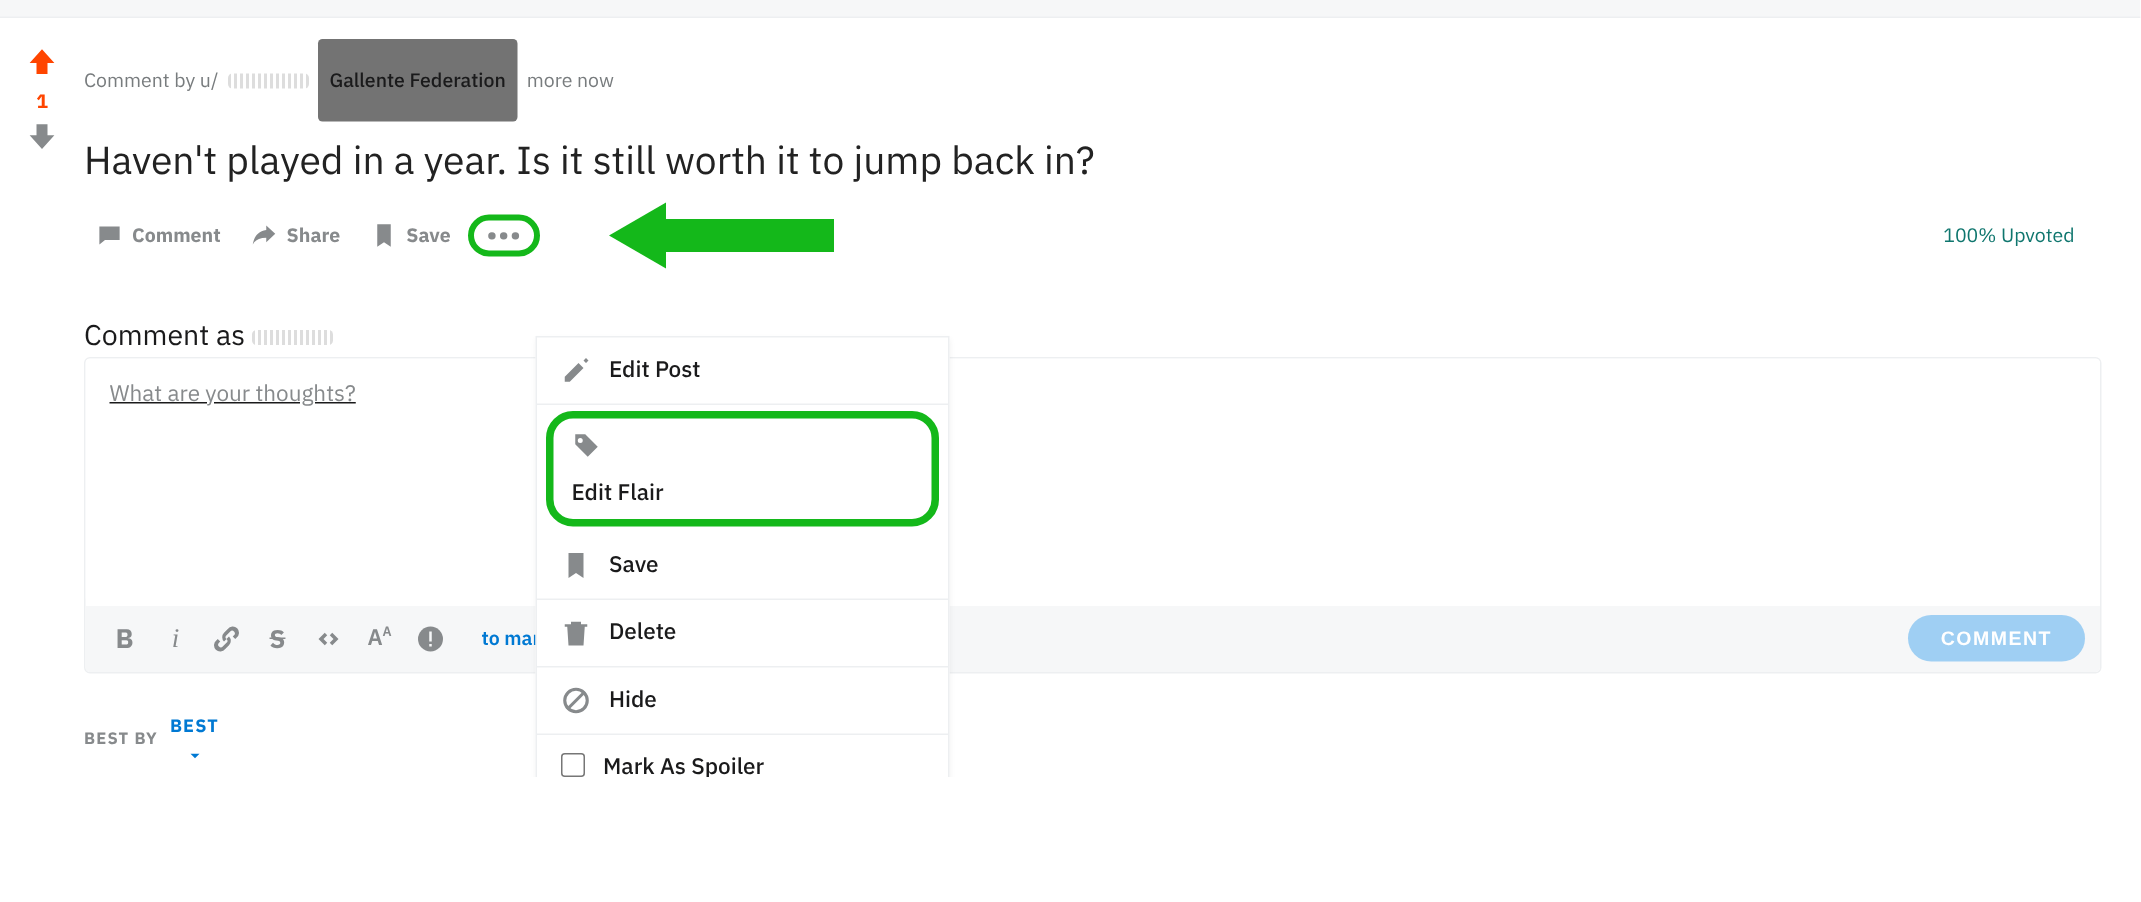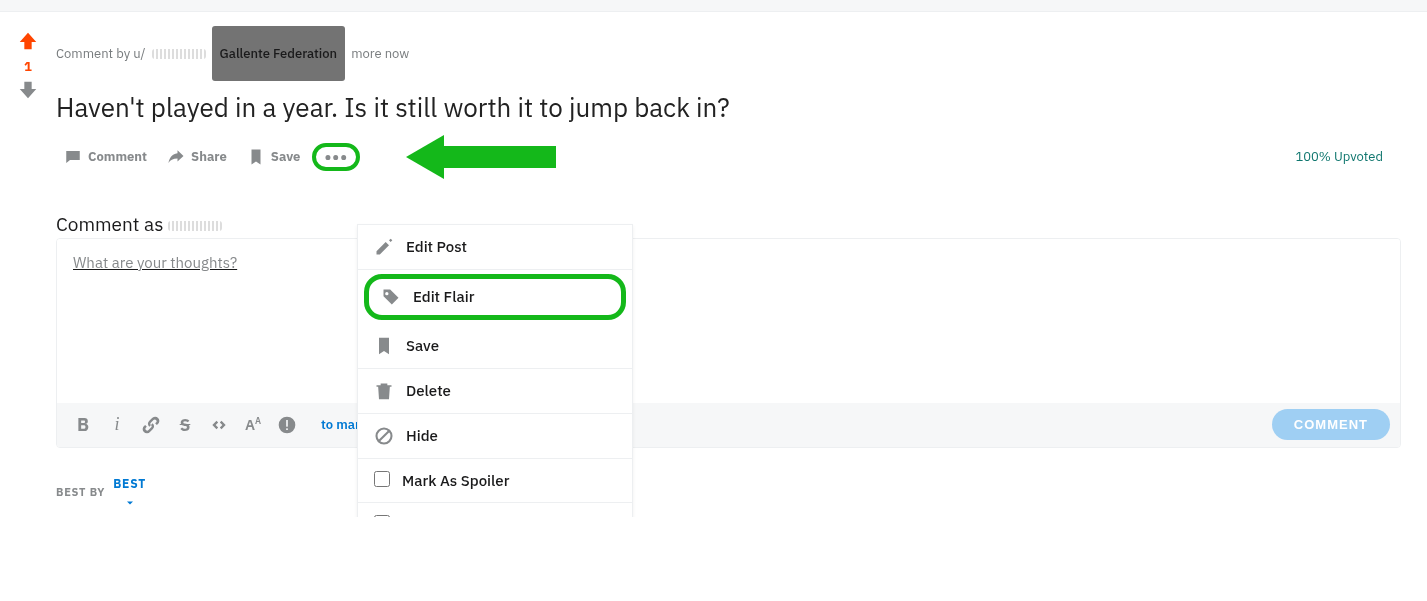--- a/index.html
+++ b/index.html
@@ -60,20 +60,21 @@
   }
   .dd-item:last-child { border-bottom: none; }
   .dd-item svg { width: 20px; height: 20px; fill: #878a8c; flex-shrink: 0; }
   .dd-item input[type=checkbox] { width: 16px; height: 16px; accent-color: #0079d3; flex-shrink: 0; }
   .dd-highlight {
     border: 5px solid #14b81a;
     border-radius: 18px;
     margin: 4px 6px;
     padding: 8px 12px;
     border-bottom: 5px solid #14b81a !important;
+    flex-direction: column;
   }
 
   .comment-as { font-size: 19px; color: #1a1a1b; margin: 40px 0 2px 0; }
   .comment-as .uname { color: #787c7e; }
   .comment-box { border: 1px solid #edeff1; border-radius: 4px; overflow: hidden; }
   .comment-text { width: 100%; min-height: 160px; padding: 14px 16px; font-size: 15px; font-family: inherit; border: none; outline: none; resize: none; color: #1a1a1b; text-decoration: underline; }
   .comment-text::placeholder { color: #878a8c; }
   .comment-toolbar { background: #f6f7f8; display: flex; align-items: center; padding: 6px 10px; gap: 2px; }
   .tool-btn { width: 32px; height: 32px; display: inline-flex; align-items: center; justify-content: center; color: #878a8c; cursor: pointer; border-radius: 2px; font-family:inherit; }
   .tool-btn.bold { font-weight: 800; font-size: 18px; }

